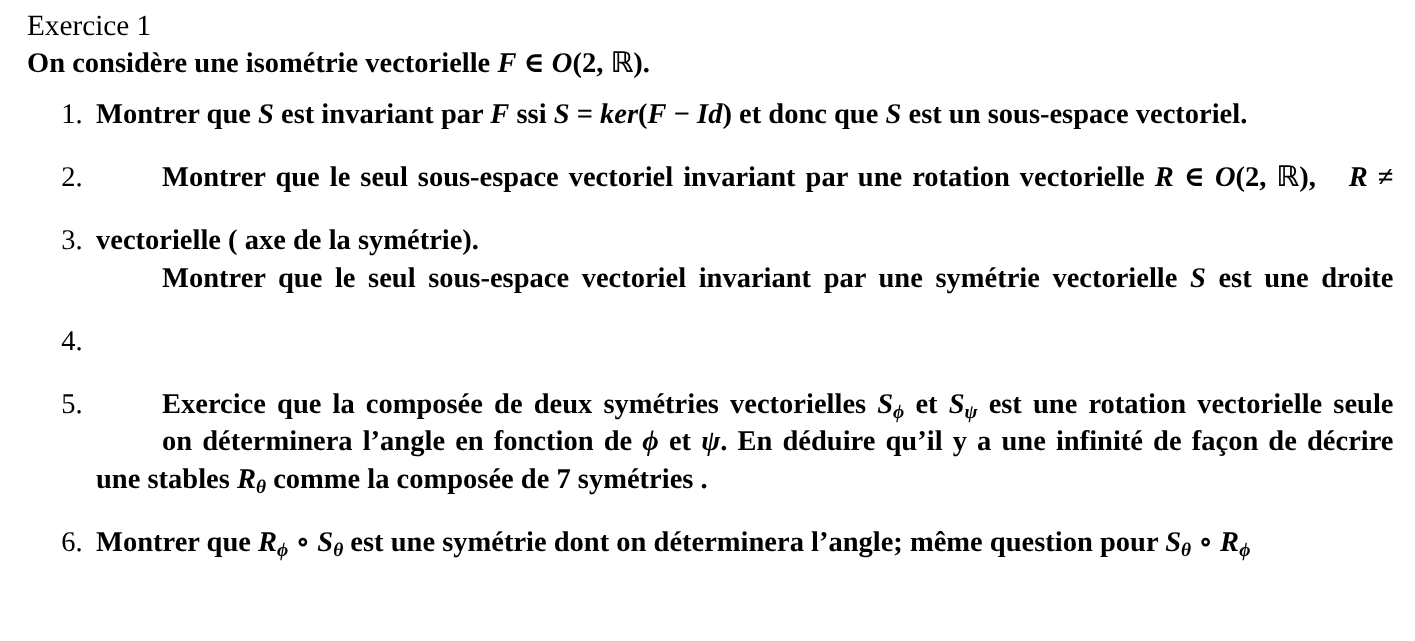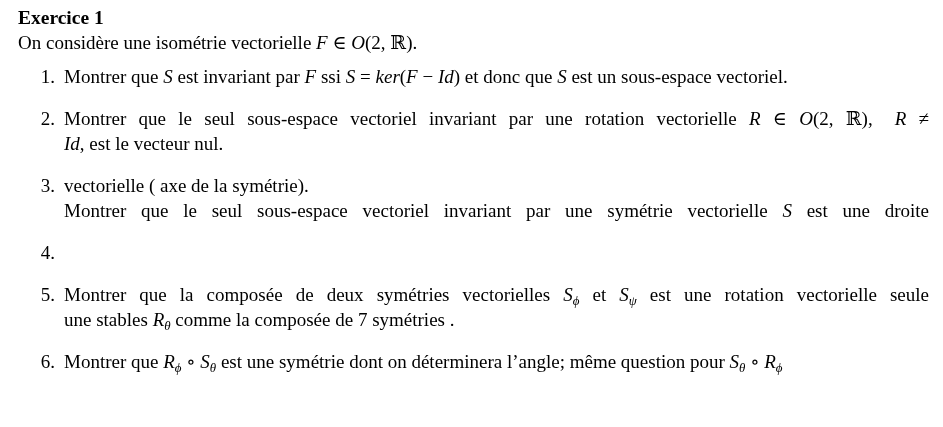--- a/index.html
+++ b/index.html
@@ -17,21 +17,21 @@
     line-height: 25px;
   }
   .page {
     padding: 5px 14px 0 18px;
     box-sizing: border-box;
     width: 943px;
   }
   .title {
     margin: 0;
     font-size: 19.5px;
-    font-weight: bold;
+    font-weight: normal;
     line-height: 25px;
   }
   .intro { }
   .items {
     margin: 0;
     padding: 0;
   }
   .item {
     display: flex;
     margin-top: 17px;
@@ -45,24 +45,26 @@
     text-align: right;
     padding-right: 9px;
     box-sizing: border-box;
   }
   .body {
     flex: 1 1 auto;
     min-width: 0;
   }
   .line {
     text-align: left;
+    font-weight: bold;
   }
   .line.just {
     text-align: justify;
     text-align-last: justify;
+    margin-left: 44px;
   }
   .seg-n { }
   .seg-i {
     font-style: italic;
   }
   .seg-sub {
     font-style: italic;
     font-size: 0.68em;
     vertical-align: -0.28em;
     line-height: 0;
@@ -87,39 +89,39 @@
       <div class="item">
         <span class="num">1.</span>
         <div class="body">
           <div class="line"><span class="seg-n">Montrer que </span><span class="seg-i">S</span><span class="seg-n"> est invariant par </span><span class="seg-i">F</span><span class="seg-n"> ssi </span><span class="seg-i">S</span><span class="seg-n"> = </span><span class="seg-i">ker</span><span class="seg-n">(</span><span class="seg-i">F</span><span class="seg-n"> − </span><span class="seg-i">Id</span><span class="seg-n">) et donc que </span><span class="seg-i">S</span><span class="seg-n"> est un sous-espace vectoriel.</span></div>
         </div>
       </div>
       <div class="item">
         <span class="num">2.</span>
         <div class="body">
           <div class="line just"><span class="seg-n">Montrer que le seul sous-espace vectoriel invariant par une rotation vectorielle </span><span class="seg-i">R</span><span class="seg-n"> ∈ </span><span class="seg-i">O</span><span class="seg-n">(2, </span><span class="seg-bb">ℝ</span><span class="seg-n">),</span><span class="seg-gap"></span><span class="seg-i">R</span><span class="seg-n"> ≠</span></div>
-          <div class="line"><span class="seg-i">Id</span><span class="seg-n">, est le vecteur nul.</span></div>
         </div>
       </div>
       <div class="item">
         <span class="num">3.</span>
         <div class="body">
           <div class="line"><span class="seg-n">vectorielle ( axe de la symétrie).</span></div>
           <div class="line just"><span class="seg-n">Montrer que le seul sous-espace vectoriel invariant par une symétrie vectorielle </span><span class="seg-i">S</span><span class="seg-n"> est une droite</span></div>
         </div>
       </div>
       <div class="item">
         <span class="num">4.</span>
         <div class="body">
         </div>
       </div>
       <div class="item">
         <span class="num">5.</span>
         <div class="body">
-          <div class="line just"><span class="seg-n">Montrer que la composée de deux symétries vectorielles </span><span class="seg-i">S</span><span class="seg-sub">ϕ</span><span class="seg-n"> et </span><span class="seg-i">S</span><span class="seg-sub">ψ</span><span class="seg-n"> est une rotation vectorielle seule</span></div>
+          <div class="line just"><span class="seg-n">Exercice que la composée de deux symétries vectorielles </span><span class="seg-i">S</span><span class="seg-sub">ϕ</span><span class="seg-n"> et </span><span class="seg-i">S</span><span class="seg-sub">ψ</span><span class="seg-n"> est une rotation vectorielle seule</span></div>
+          <div class="line just"><span class="seg-n">on déterminera l’angle en fonction de </span><span class="seg-i">ϕ</span><span class="seg-n"> et </span><span class="seg-i">ψ</span><span class="seg-n">. En déduire qu’il y a une infinité de façon de décrire</span></div>
           <div class="line"><span class="seg-n">une stables </span><span class="seg-i">R</span><span class="seg-sub">θ</span><span class="seg-n"> comme la composée de 7 symétries .</span></div>
         </div>
       </div>
       <div class="item">
         <span class="num">6.</span>
         <div class="body">
           <div class="line"><span class="seg-n">Montrer que </span><span class="seg-i">R</span><span class="seg-sub">ϕ</span><span class="seg-n"> ∘ </span><span class="seg-i">S</span><span class="seg-sub">θ</span><span class="seg-n"> est une symétrie dont on déterminera l’angle; même question pour </span><span class="seg-i">S</span><span class="seg-sub">θ</span><span class="seg-n"> ∘ </span><span class="seg-i">R</span><span class="seg-sub">ϕ</span></div>
         </div>
       </div>
     </div>

